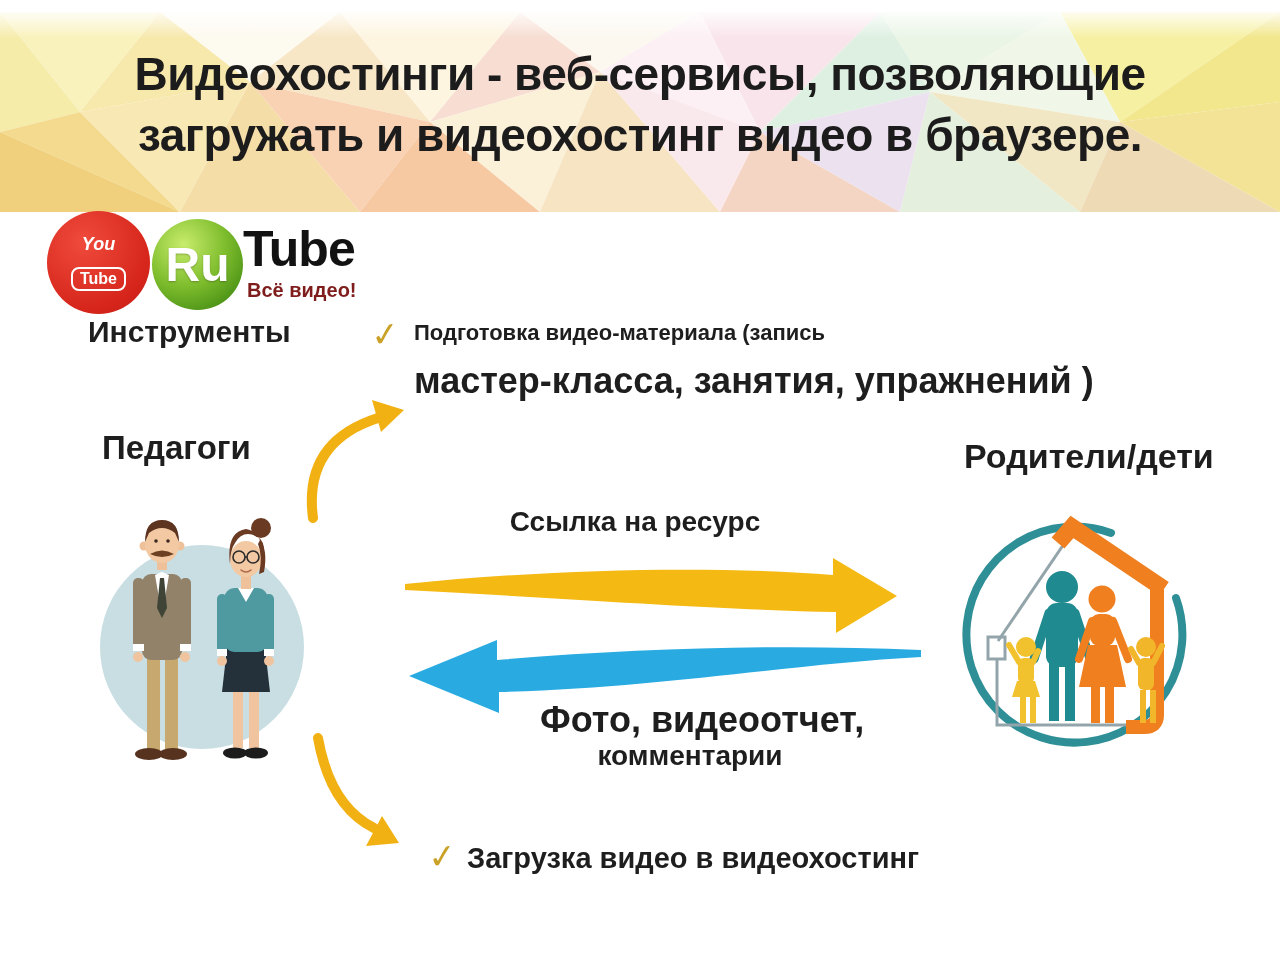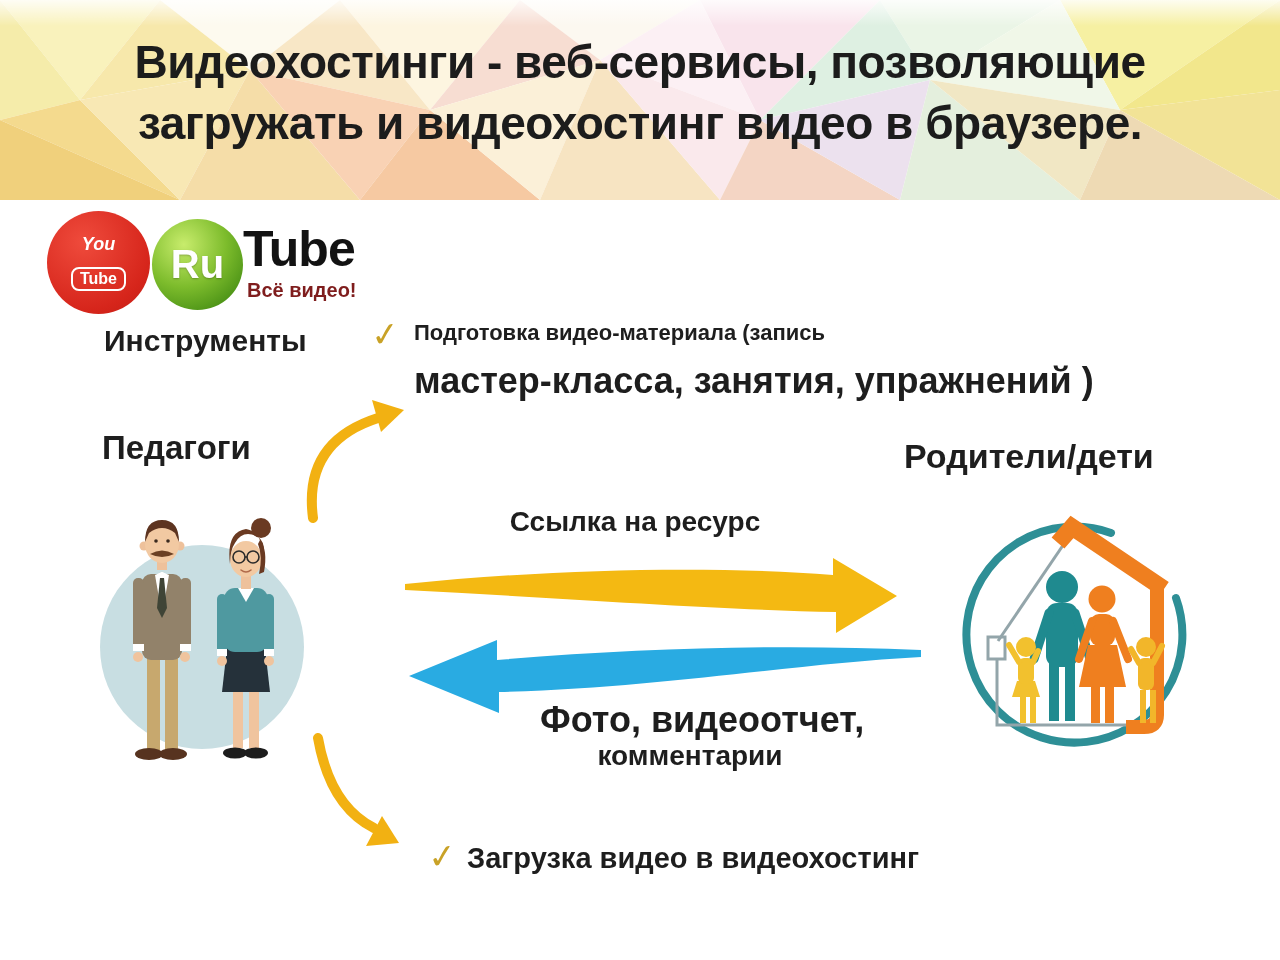--- a/index.html
+++ b/index.html
@@ -2,49 +2,49 @@
 <html><head>
 <meta charset="utf-8">
 <style>
   html,body{margin:0;padding:0;background:#fff;}
   .slide{
     position:relative;width:1280px;height:960px;overflow:hidden;background:#fff;
     font-family:"Liberation Sans","DejaVu Sans",sans-serif;color:#1e1e1e;
   }
   .abs{position:absolute;}
   
-  .header-band{position:absolute;left:0;top:0;width:1016px;height:200px;}
+  .header-band{position:absolute;left:0;top:12px;width:1016px;height:200px;}
   .header-title{
     position:absolute;left:0;top:32px;width:1280px;text-align:center;
     font-weight:bold;font-size:46px;line-height:61px;color:#1c1c1c;letter-spacing:-0.5px;
   }
   
   .yt-circle{
     position:absolute;left:47px;top:211px;width:103px;height:103px;border-radius:50%;
     background:radial-gradient(circle at 35% 30%, #ef4b3c 0%, #d6251b 70%, #c01d14 100%);
     display:flex;flex-direction:column;align-items:center;justify-content:center;gap:14px;
   }
   .yt-you{color:#fff;font-weight:bold;font-size:18px;line-height:18px;font-style:italic;}
   .yt-pill{
     border:2.5px solid #fff;border-radius:8px;padding:1px 7px;
     color:#fff;font-weight:bold;font-size:16px;line-height:18px;
   }
   .rt-ball{
     position:absolute;left:152px;top:219px;width:91px;height:91px;border-radius:50%;
     background:radial-gradient(circle at 35% 28%, #c8ec6c 0%, #7dbc2c 48%, #4d9417 80%, #3c7a10 100%);
     display:flex;align-items:center;justify-content:center;
   }
-  .rt-ru{color:#fff;font-weight:bold;font-size:40px;text-shadow:0 1px 2px rgba(0,0,0,.25);}
+  .rt-ru{color:#fff;font-weight:bold;font-size:48px;text-shadow:0 1px 2px rgba(0,0,0,.25);}
   .rt-tube{position:absolute;left:243px;top:222px;font-weight:bold;font-size:50px;line-height:54px;color:#121212;letter-spacing:-1px;}
   .rt-tagline{position:absolute;left:247px;top:279px;font-weight:bold;font-size:20px;color:#7f1d1d;}
   
   .lbl{position:absolute;font-weight:bold;white-space:nowrap;}
-  .tools-label{left:104px;top:315px;font-size:30px;margin-top:9px;}
+  .tools-label{left:88px;top:315px;font-size:30px;}
   .teachers-label{left:102px;top:429px;font-size:33px;text-align:right;}
-  .parents-label{left:904px;top:437px;font-size:34px;}
+  .parents-label{left:964px;top:437px;font-size:34px;}
   .link-label{left:455px;top:506px;width:360px;text-align:center;font-size:28px;}
   .photo-l1{left:540px;top:699px;width:300px;text-align:center;font-size:36px;}
   .photo-l2{left:540px;top:740px;width:300px;text-align:center;font-size:28px;}
   .check-icon{position:absolute;font-weight:bold;font-size:34px;color:#c9a227;transform:rotate(-6deg);}
   .c1-icon{left:371px;top:314px;}
   .c1-l1{left:414px;top:320px;font-size:22px;}
   .c1-l2{left:414px;top:360px;font-size:36px;}
   .c2-icon{left:428px;top:836px;}
   .c2-text{left:467px;top:842px;font-size:29px;}
   .layer{position:absolute;left:0;top:0;width:1280px;height:960px;pointer-events:none;}

